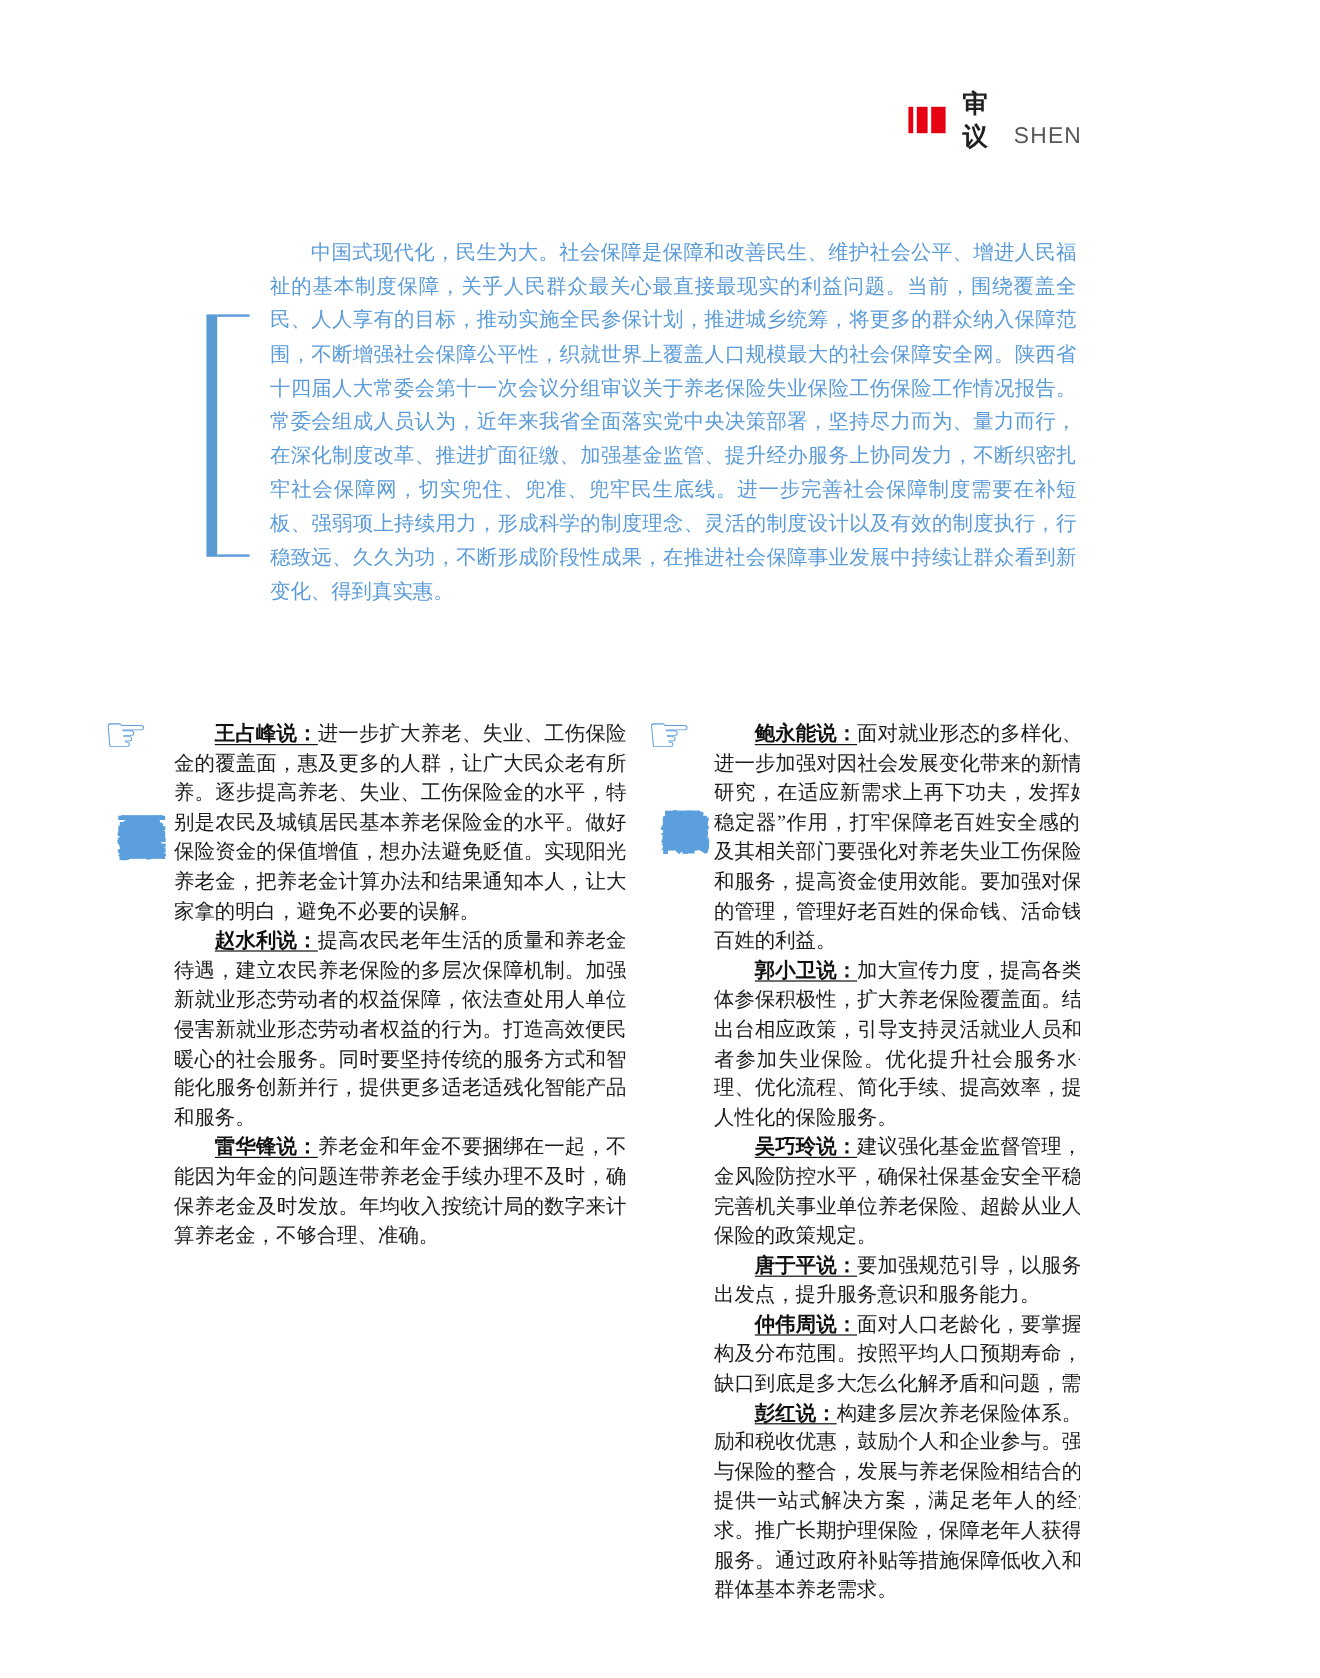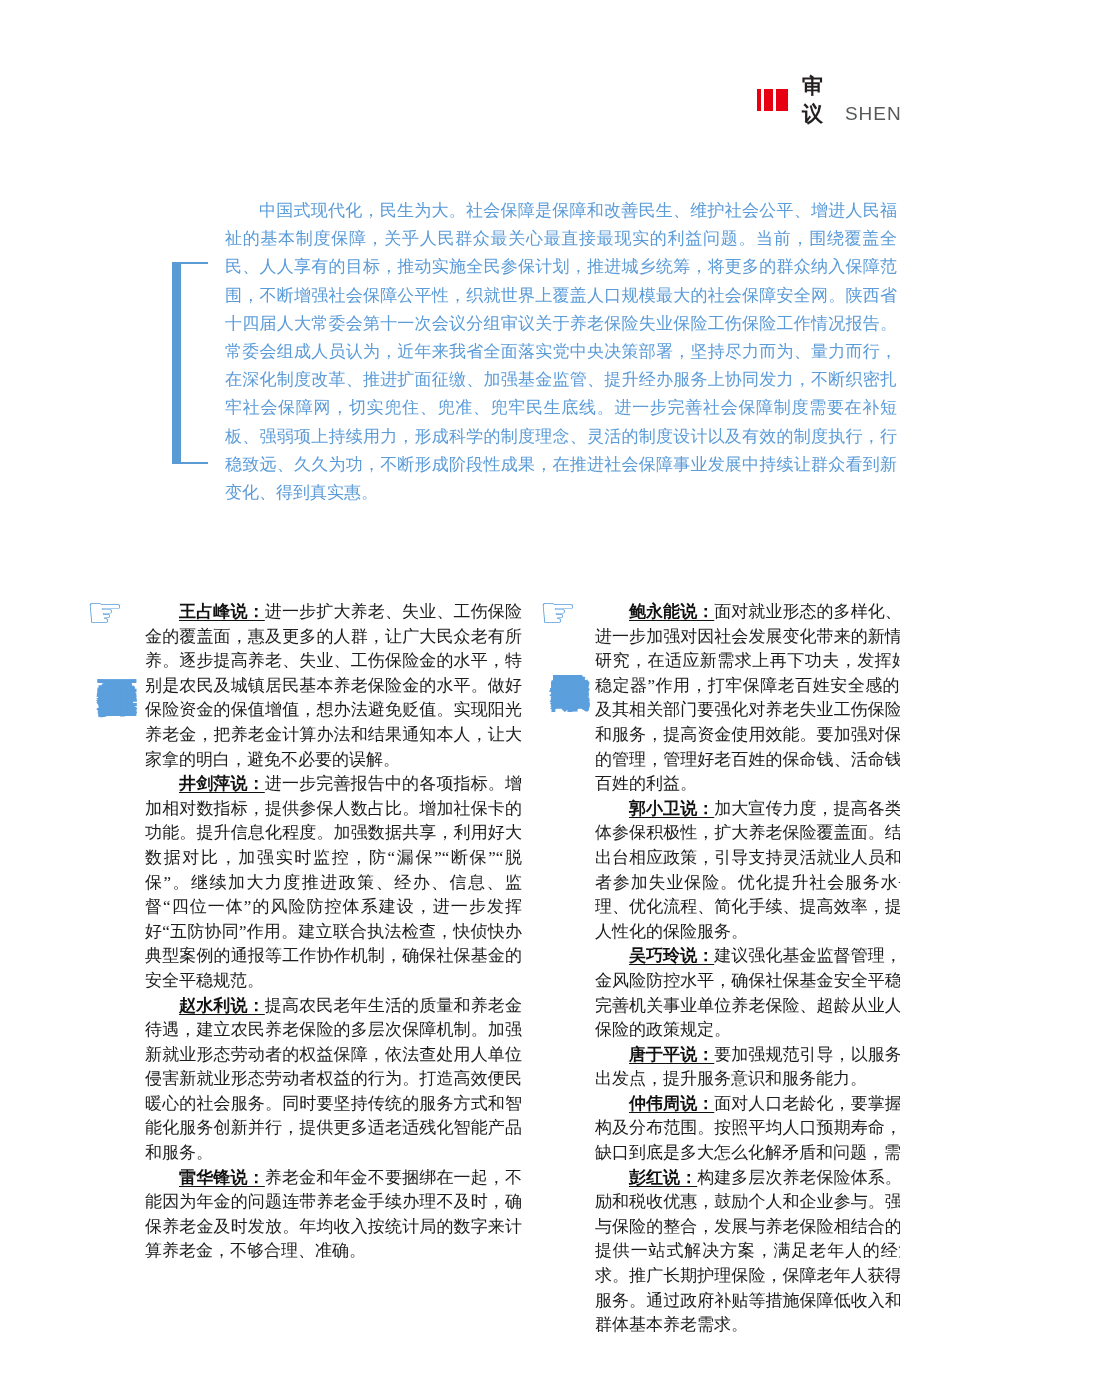--- a/index.html
+++ b/index.html
@@ -82,21 +82,20 @@
   <div class="intro">中国式现代化，民生为大。社会保障是保障和改善民生、维护社会公平、增进人民福祉的基本制度保障，关乎人民群众最关心最直接最现实的利益问题。当前，围绕覆盖全民、人人享有的目标，推动实施全民参保计划，推进城乡统筹，将更多的群众纳入保障范围，不断增强社会保障公平性，织就世界上覆盖人口规模最大的社会保障安全网。陕西省十四届人大常委会第十一次会议分组审议关于养老保险失业保险工伤保险工作情况报告。常委会组成人员认为，近年来我省全面落实党中央决策部署，坚持尽力而为、量力而行，在深化制度改革、推进扩面征缴、加强基金监管、提升经办服务上协同发力，不断织密扎牢社会保障网，切实兜住、兜准、兜牢民生底线。进一步完善社会保障制度需要在补短板、强弱项上持续用力，形成科学的制度理念、灵活的制度设计以及有效的制度执行，行稳致远、久久为功，不断形成阶段性成果，在推进社会保障事业发展中持续让群众看到新变化、得到真实惠。</div>
 
   <div class="hand hand-l">☞</div>
   <div class="vtitle vtitle-l">覆盖面持续扩大保障水平持续提升</div>
 
   <div class="hand hand-r">☞</div>
   <div class="vtitle vtitle-r">牢牢守住保障群众基本民生的底线</div>
 
   <div class="col col-l">
     <p><span class="speaker">王占峰说：</span><span>进一步扩大养老、失业、工伤保险金的覆盖面，惠及更多的人群，让广大民众老有所养。逐步提高养老、失业、工伤保险金的水平，特别是农民及城镇居民基本养老保险金的水平。做好保险资金的保值增值，想办法避免贬值。实现阳光养老金，把养老金计算办法和结果通知本人，让大家拿的明白，避免不必要的误解。</span></p>
-    <p><span class="speaker">井剑萍说：</span><span>进一步完善报告中的各项指标。增加相对数指标，提供参保人数占比。增加社保卡的功能。提升信息化程度。加强数据共享，利用好大数据对比，加强实时监控，防“漏保”“断保”“脱保”。继续加大力度推进政策、经办、信息、监督“四位一体”的风险防控体系建设，进一步发挥好“五防协同”作用。建立联合执法检查，快侦快办典型案例的通报等工作协作机制，确保社保基金的安全平稳规范。</span></p>
     <p><span class="speaker">赵水利说：</span><span>提高农民老年生活的质量和养老金待遇，建立农民养老保险的多层次保障机制。加强新就业形态劳动者的权益保障，依法查处用人单位侵害新就业形态劳动者权益的行为。打造高效便民暖心的社会服务。同时要坚持传统的服务方式和智能化服务创新并行，提供更多适老适残化智能产品和服务。</span></p>
     <p><span class="speaker">雷华锋说：</span><span>养老金和年金不要捆绑在一起，不能因为年金的问题连带养老金手续办理不及时，确保养老金及时发放。年均收入按统计局的数字来计算养老金，不够合理、准确。</span></p>
   </div>
 
   <div class="col col-r">
     <p><span class="speaker">鲍永能说：</span><span>面对就业形态的多样化、复杂性，要进一步加强对因社会发展变化带来的新情况新问题的研究，在适应新需求上再下功夫，发挥好保险“社会稳定器”作用，打牢保障老百姓安全感的基础。政府及其相关部门要强化对养老失业工伤保险基金的管理和服务，提高资金使用效能。要加强对保险管理人员的管理，管理好老百姓的保命钱、活命钱，维护好老百姓的利益。</span></p>
     <p><span class="speaker">郭小卫说：</span><span>加大宣传力度，提高各类养老保险主体参保积极性，扩大养老保险覆盖面。结合我省实际出台相应政策，引导支持灵活就业人员和新业态劳动者参加失业保险。优化提升社会服务水平，创新管理、优化流程、简化手续、提高效率，提供个性化、人性化的保险服务。</span></p>
     <p><span class="speaker">吴巧玲说：</span><span>建议强化基金监督管理，不断提高基金风险防控水平，确保社保基金安全平稳运行。出台完善机关事业单位养老保险、超龄从业人员参加工伤保险的政策规定。</span></p>
     <p><span class="speaker">唐于平说：</span><span>要加强规范引导，以服务国计民生为出发点，提升服务意识和服务能力。</span></p>
     <p><span class="speaker">仲伟周说：</span><span>面对人口老龄化，要掌握全省人口结构及分布范围。按照平均人口预期寿命，未来养老金缺口到底是多大怎么化解矛盾和问题，需要明确。</span></p>

